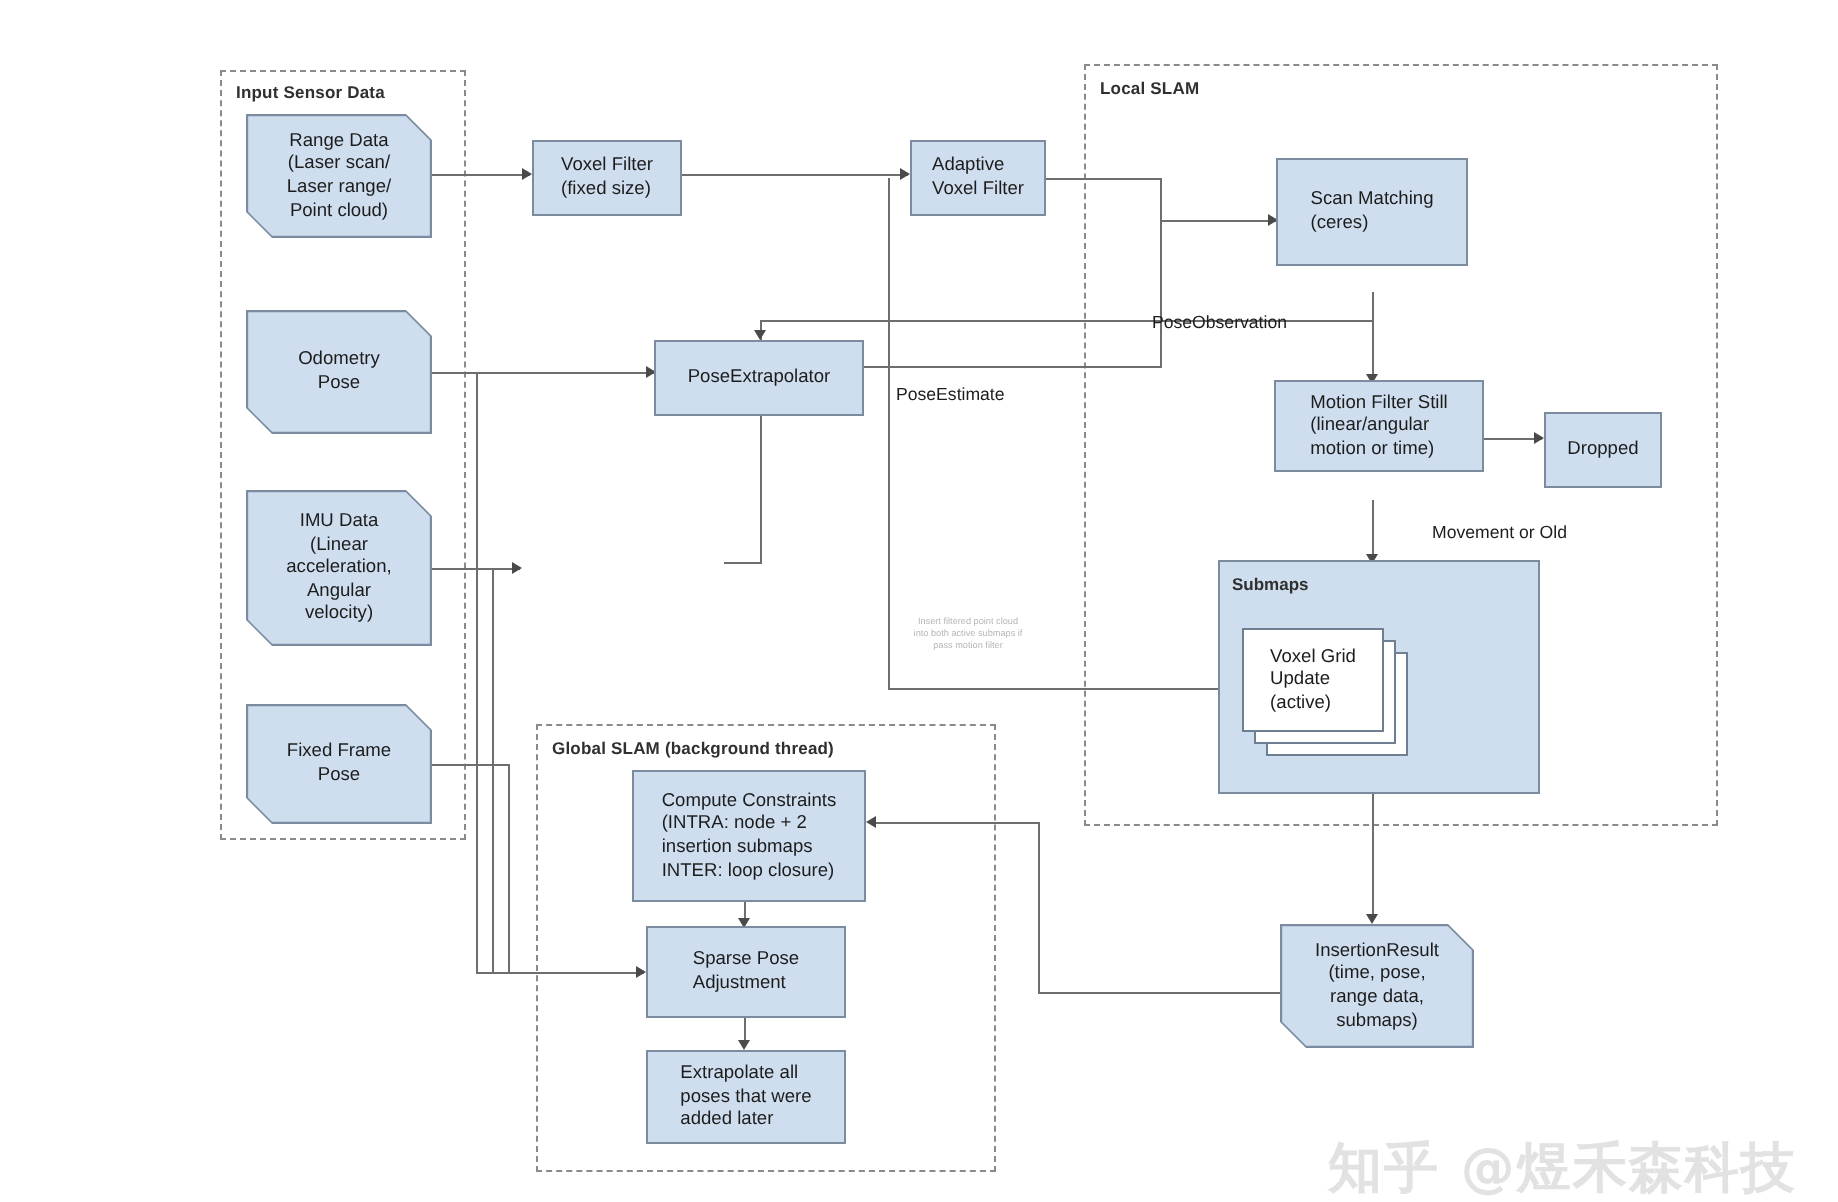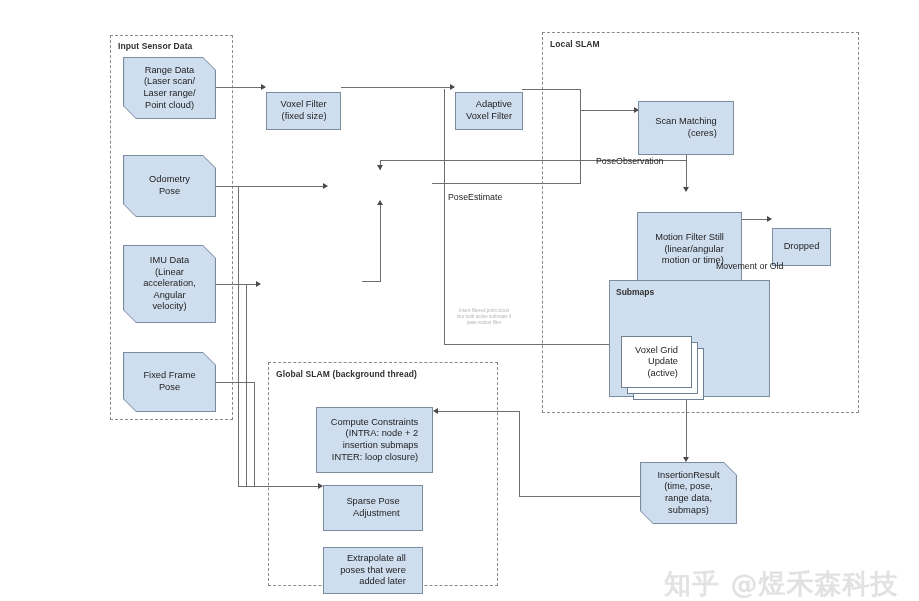--- a/index.html
+++ b/index.html
@@ -30,24 +30,23 @@
     position:absolute;
     box-sizing:border-box;
     background:#cfdeef;
     border:1.1px solid #7c8ca0;
     color:#1c1c1c;
     font-size:9.3px;
     line-height:11.6px;
     display:flex;
     align-items:center;
     justify-content:center;
-    text-align:right;
+    text-align:left;
     padding:18px 2px;
     white-space:pre-line;
-    margin-top:22px;
   }
   .node.white{background:#ffffff;border:1.1px solid #6f7f93;}
   .io-wrap{position:absolute;}
   .io-wrap .io-border{
     position:absolute;inset:0;
     background:#7c8ca0;
     clip-path:polygon(0 0, calc(100% - 13px) 0, 100% 13px, 100% 100%, 13px 100%, 0 calc(100% - 13px));
   }
   .io-wrap .io-fill{
     position:absolute;inset:1.1px;
@@ -209,26 +208,27 @@
     <div class="io-text">Fixed Frame
 Pose</div>
   </div>
 
   <div class="node" style="left:266px;top:70px;width:75px;height:34px;">Voxel Filter
 (fixed size)</div>
 
   <div class="node" style="left:455px;top:70px;width:68px;height:34px;">Adaptive
 Voxel Filter</div>
 
+  <div class="node" style="left:327px;top:170px;width:105px;height:33px;">PoseExtrapolator</div>
 
 
   <div class="node" style="left:638px;top:79px;width:96px;height:54px;">Scan Matching
 (ceres)</div>
 
-  <div class="node" style="left:637px;top:190px;width:105px;height:75px;">Motion Filter Still
+  <div class="node" style="left:637px;top:190px;width:105px;height:46px;">Motion Filter Still
 (linear/angular
 motion or time)</div>
 
   <div class="node" style="left:772px;top:206px;width:59px;height:27px;">Dropped</div>
 
   <div class="submaps-box" style="left:609px;top:280px;width:161px;height:117px;"></div>
   <div class="submaps-label" style="left:616px;top:287px;">Submaps</div>
 
   <div class="node white" style="left:633px;top:326px;width:71px;height:52px;"></div>
   <div class="node white" style="left:627px;top:320px;width:71px;height:52px;"></div>
@@ -250,21 +250,21 @@
 insertion submaps
 INTER: loop closure)</div>
 
   <div class="node" style="left:323px;top:463px;width:100px;height:46px;">Sparse Pose
 Adjustment</div>
 
   <div class="node" style="left:323px;top:525px;width:100px;height:47px;">Extrapolate all
 poses that were
 added later</div>
 
-  <div class="edge-label" style="left:596px;top:156px;text-align:right;">PoseObservation</div>
+  <div class="edge-label" style="left:576px;top:156px;text-align:right;">PoseObservation</div>
   <div class="edge-label" style="left:448px;top:192px;">PoseEstimate</div>
   <div class="edge-label" style="left:692px;top:261px;margin-left:24px;">Movement or Old</div>
 
   <div class="note" style="left:447px;top:308px;width:74px;">Insert filtered point cloud
 into both active submaps if
 pass motion filter</div>
 
   <div class="watermark" style="left:664px;top:545px;margin-top:21px;">知乎 @煜禾森科技</div>
 
 </div>

